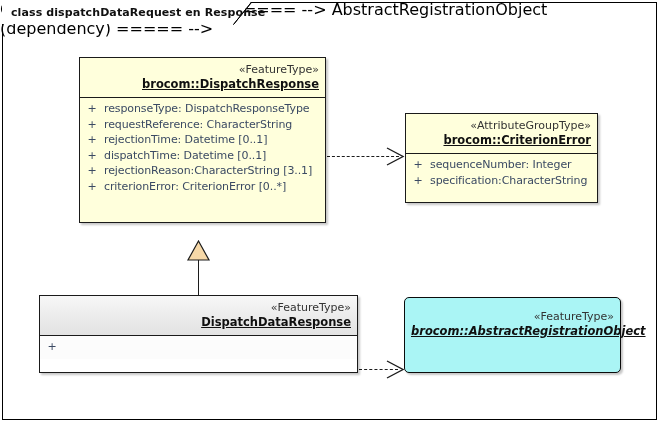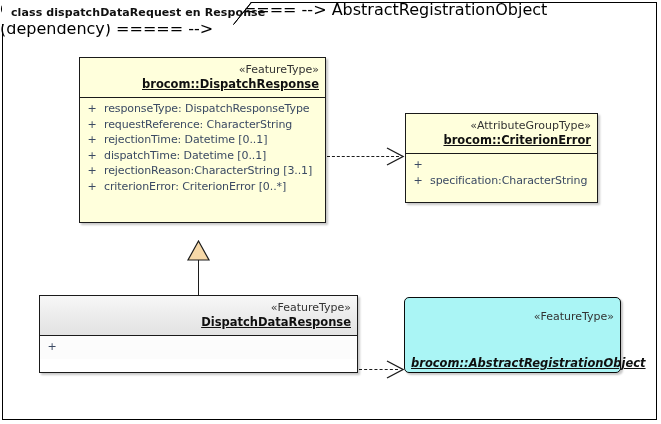--- a/index.html
+++ b/index.html
@@ -91,21 +91,20 @@
   .classname {
     font-size: 11.5px;
     font-weight: bold;
     color: #101010;
     line-height: 15px;
     white-space: nowrap;
     text-decoration: underline;
   }
   .classname.abstract {
     font-style: italic;
-    margin-top: 32px;
   }
   .uml-divider {
     height: 1px;
     background: #1a1a1a;
     font-size: 0;
     line-height: 0;
   }
   .uml-attrs {
     padding: 3px 0 4px 0;
   }
@@ -250,20 +249,21 @@
   
   <div class="uml-box" id="box-criterion-error">
     <div class="uml-head">
       <div class="stereotype">«AttributeGroupType»</div>
       <div class="classname">brocom::CriterionError</div>
     </div>
     <div class="uml-divider"></div>
     <div class="uml-attrs">
       <div class="attr-row">
         <span class="attr-vis">+</span>
+        <span class="attr-text">sequenceNumber: Integer</span>
       </div>
       <div class="attr-row">
         <span class="attr-vis">+</span>
         <span class="attr-text">specification:CharacterString</span>
       </div>
     </div>
   </div>
 
   
   <div class="uml-box" id="box-dispatch-data-response">

